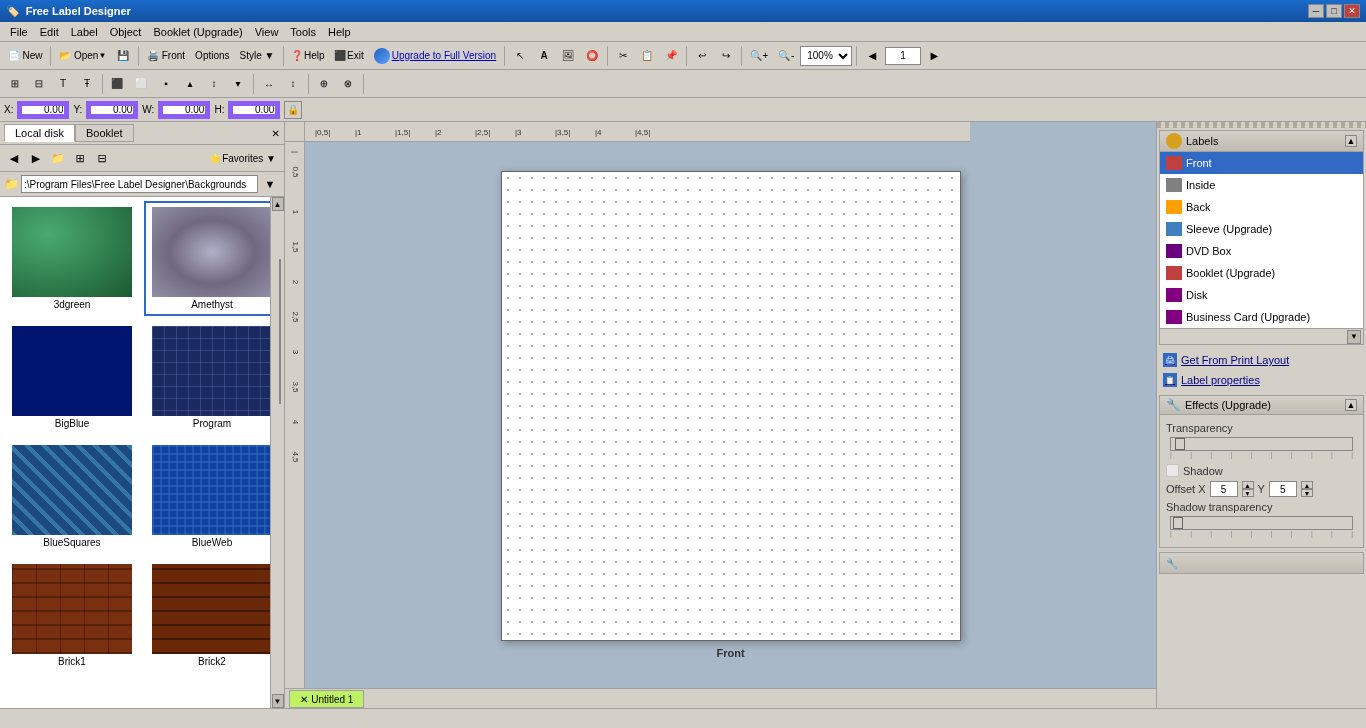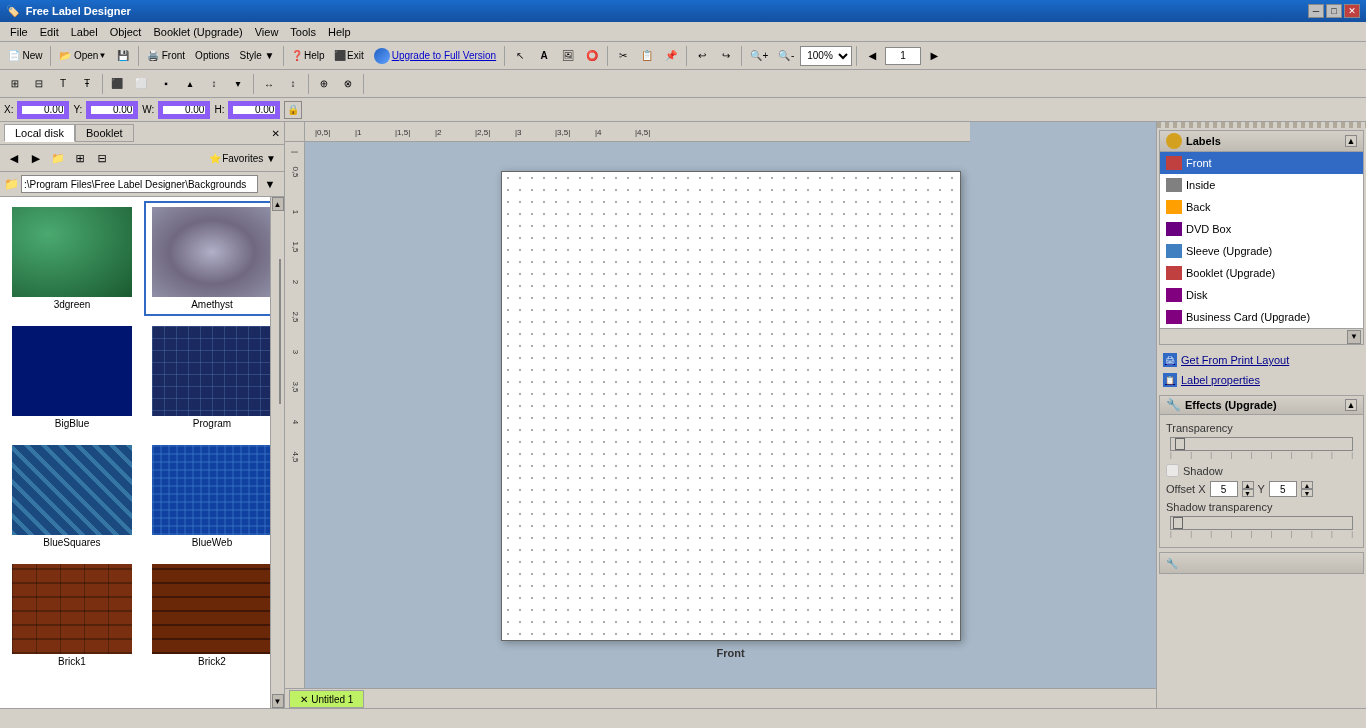--- a/index.html
+++ b/index.html
@@ -60,21 +60,21 @@
     #tab-bar { height: 20px; background: #d4d0c8; border-top: 1px solid #a0a0a0; display: flex; align-items: center; padding: 0 4px; }
     .canvas-tab { height: 18px; padding: 0 10px; border: 1px solid #a0a0a0; background: #c8c4bc; font-size: 10px; display: flex; align-items: center; cursor: pointer; }
     .canvas-tab.active { background: #bef264; }
 
     
     #right-panel { width: 200px; background: #d4d0c8; border-left: 1px solid #a0a0a0; display: flex; flex-direction: column; }
 
     
     .panel-section { border: 1px solid #a0a0a0; margin: 2px; background: #d4d0c8; }
     .panel-section-header { background: linear-gradient(to bottom, #d4d0c8, #c0bcb4); padding: 2px 6px; display: flex; align-items: center; justify-content: space-between; border-bottom: 1px solid #a0a0a0; }
-    .panel-section-title { font-size: 11px; font-weight: bold; display: flex; align-items: center; gap: 4px; }
+    .panel-section-title { font-size: 11px; font-weight: normal; display: flex; align-items: center; gap: 4px; }
     .section-collapse { width: 12px; height: 12px; border: 1px solid #888; background: #d4d0c8; display: flex; align-items: center; justify-content: center; font-size: 9px; cursor: pointer; }
     .label-list { background: white; }
     .label-item { display: flex; align-items: center; padding: 2px 6px; gap: 4px; cursor: pointer; font-size: 11px; height: 22px; }
     .label-item.selected { background: #316ac5; color: white; }
     .label-icon { width: 16px; height: 14px; display: flex; align-items: center; justify-content: center; font-size: 9px; }
     .label-icon.front { background: #c84040; }
     .label-icon.inside { background: #808080; }
     .label-icon.back { background: #ffa000; }
     .label-icon.sleeve { background: #4080c0; }
     .label-icon.dvd { background: #800080; }
@@ -432,27 +432,27 @@
           <div class="label-icon inside" style="width:16px;height:14px;background:#808080;"></div>
           <span>Inside</span>
         </div>
 
         <div class="label-item">
           <div class="label-icon back" style="width:16px;height:14px;background:#ffa000;"></div>
           <span>Back</span>
         </div>
 
         <div class="label-item">
+          <div class="label-icon sleeve" style="width:16px;height:14px;background:#4080c0;"></div>
+          <span>Sleeve (Upgrade)</span>
+        </div>
+
+        <div class="label-item">
           <div class="label-icon dvd" style="width:16px;height:14px;background:#6a0080;"></div>
           <span>DVD Box</span>
-        </div>
-
-        <div class="label-item">
-          <div class="label-icon sleeve" style="width:16px;height:14px;background:#4080c0;"></div>
-          <span>Sleeve (Upgrade)</span>
         </div>
 
         <div class="label-item">
           <div class="label-icon booklet" style="width:16px;height:14px;background:#c04040;"></div>
           <span>Booklet (Upgrade)</span>
         </div>
 
         <div class="label-item">
           <div class="label-icon disk" style="width:16px;height:14px;background:#800080;"></div>
           <span>Disk</span>

